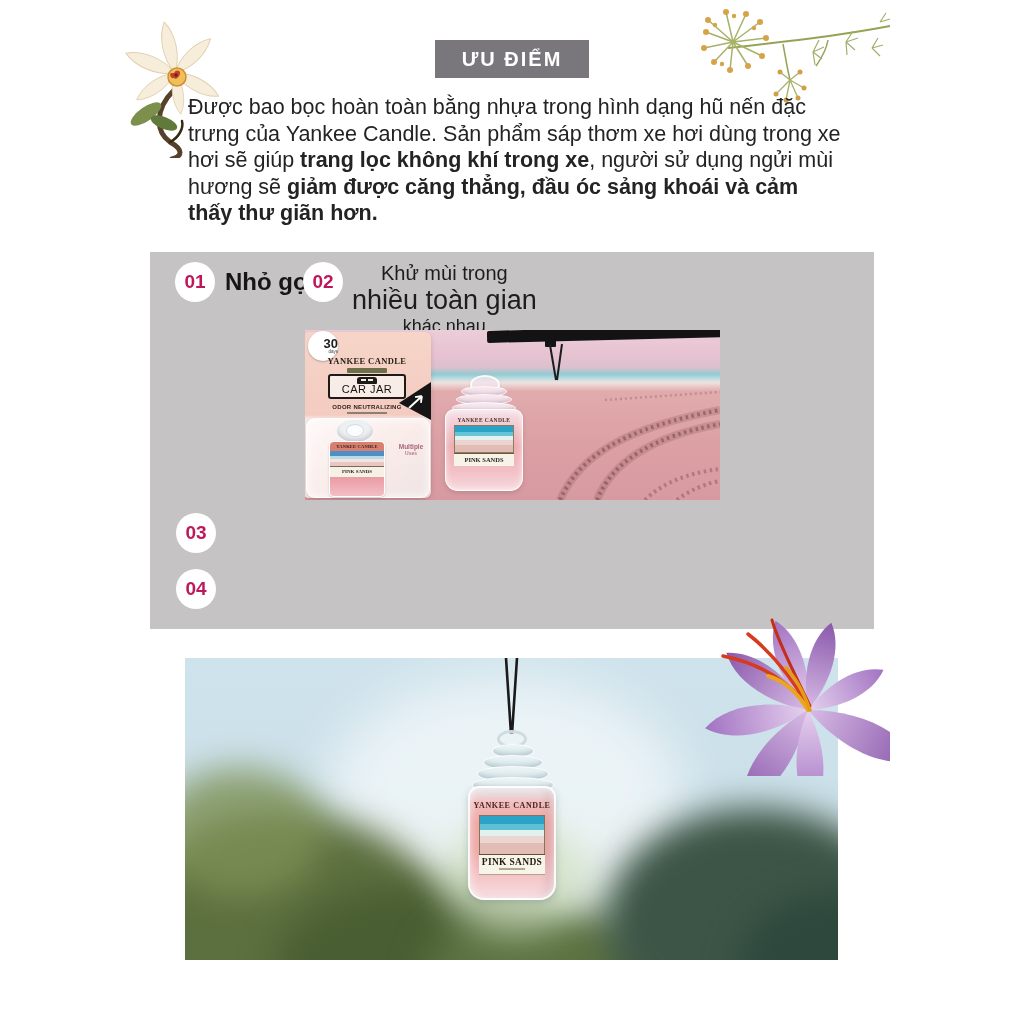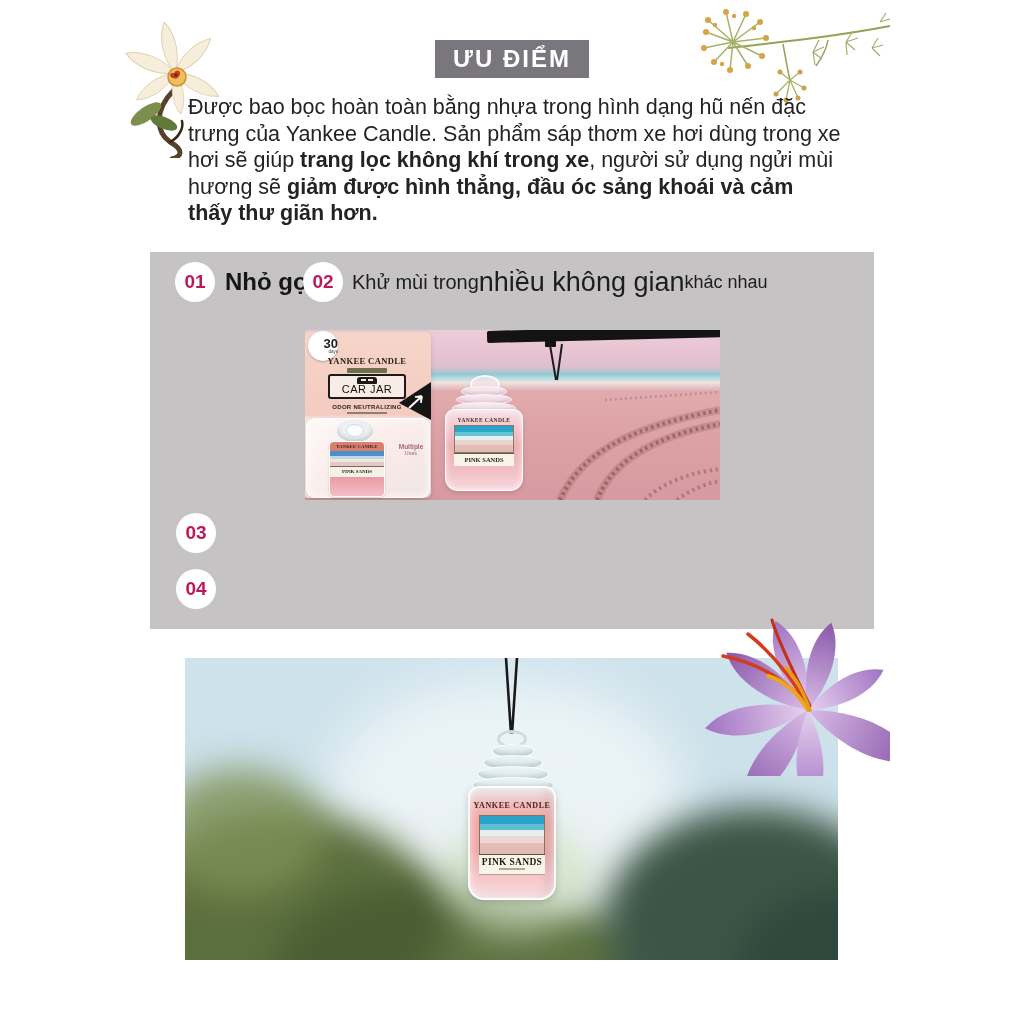--- a/index.html
+++ b/index.html
@@ -1,20 +1,20 @@
 <!DOCTYPE html>
 <html><head>
 <meta charset="utf-8">
 <style>
   html,body{margin:0;padding:0;background:#fff;}
   .canvas{position:relative;width:1024px;height:1024px;background:#ffffff;overflow:hidden;
           font-family:"Liberation Sans",sans-serif;color:#232323;}
   
   .header-badge{position:absolute;left:435px;top:40px;width:154px;height:38px;background:#79777b;
-    color:#fff;font-weight:700;font-size:24px;letter-spacing:2px;display:flex;align-items:center;justify-content:center;}
+    color:#fff;font-weight:700;font-size:20px;letter-spacing:2px;display:flex;align-items:center;justify-content:center;}
   
   .intro{position:absolute;left:188px;top:94px;width:655px;font-size:21.5px;line-height:26.5px;
     color:#232323;z-index:2;}
   .intro b{font-weight:700;}
   
   .orchid{position:absolute;left:112px;top:18px;width:125px;height:140px;z-index:1;}
   .dill{position:absolute;left:688px;top:0px;width:205px;height:110px;z-index:1;}
   .saffron{position:absolute;left:690px;top:558px;width:200px;height:218px;z-index:6;}
   
   .panel{position:absolute;left:150px;top:252px;width:724px;height:377px;background:#c6c3c4;z-index:1;}
@@ -173,37 +173,37 @@
       <path d="M158,42 l7,-11 m-7,11 l12,-4 m-12,4 l9,8 m-9,-8 l1,13"></path>
       <path d="M184,48 l6,-10 m-6,10 l11,-3 m-11,3 l8,8"></path>
       <path d="M192,22 l6,-9 m-6,9 l10,-3"></path>
     </g>
   </svg>
 
   <div class="header-badge">
     <span>ƯU ĐIỂM</span>
   </div>
 
-  <div class="intro"><span>Được bao bọc hoàn toàn bằng nhựa trong hình dạng hũ nến đặc trưng của Yankee Candle. Sản phẩm sáp thơm xe hơi dùng trong xe hơi sẽ giúp </span><b>trang lọc không khí trong xe</b><span>, người sử dụng ngửi mùi hương sẽ </span><b>giảm được hình thẳng, đầu óc sảng khoái và cảm thấy thư giãn hơn.</b></div>
+  <div class="intro"><span>Được bao bọc hoàn toàn bằng nhựa trong hình dạng hũ nến đặc trưng của Yankee Candle. Sản phẩm sáp thơm xe hơi dùng trong xe hơi sẽ giúp </span><b>trang lọc không khí trong xe</b><span>, người sử dụng ngửi mùi hương sẽ </span><b>giảm được căng thẳng, đầu óc sảng khoái và cảm thấy thư giãn hơn.</b></div>
 
   <div class="panel">
 
     <div class="num-circle" style="left:25px;top:10px;">
       <span>01</span>
     </div>
     <div class="feat-text" style="left:75px;top:10px;">
       <span class="f-label">Nhỏ gọn</span>
     </div>
 
     <div class="num-circle" style="left:153px;top:10px;">
       <span>02</span>
     </div>
-    <div class="feat-text" style="left:202px;top:10px;">
+    <div class="feat-text" style="left:202px;top:10px;flex-direction:column;">
       <span class="f-reg">Khử mùi trong </span>
-      <span class="f-high">nhiều không gian</span>
+      <span class="f-high">nhiều toàn gian</span>
       <span class="f-small"> khác nhau</span>
     </div>
 
     <div class="banner">
       <svg class="tracks" viewBox="0 0 415 170">
         <path d="M255,170 C275,125 320,98 415,80" fill="none" stroke="rgba(150,95,95,.3)" stroke-width="8"></path>
         <path d="M255,170 C275,125 320,98 415,80" fill="none" stroke="rgba(120,70,70,.55)" stroke-width="4" stroke-dasharray="2.5 3.5"></path>
         <path d="M292,170 C308,130 350,106 415,94" fill="none" stroke="rgba(150,95,95,.3)" stroke-width="8"></path>
         <path d="M292,170 C308,130 350,106 415,94" fill="none" stroke="rgba(120,70,70,.55)" stroke-width="4" stroke-dasharray="2.5 3.5"></path>
         <path d="M340,170 C360,150 390,142 415,139" fill="none" stroke="rgba(120,70,70,.4)" stroke-width="4" stroke-dasharray="2.5 3.5"></path>

